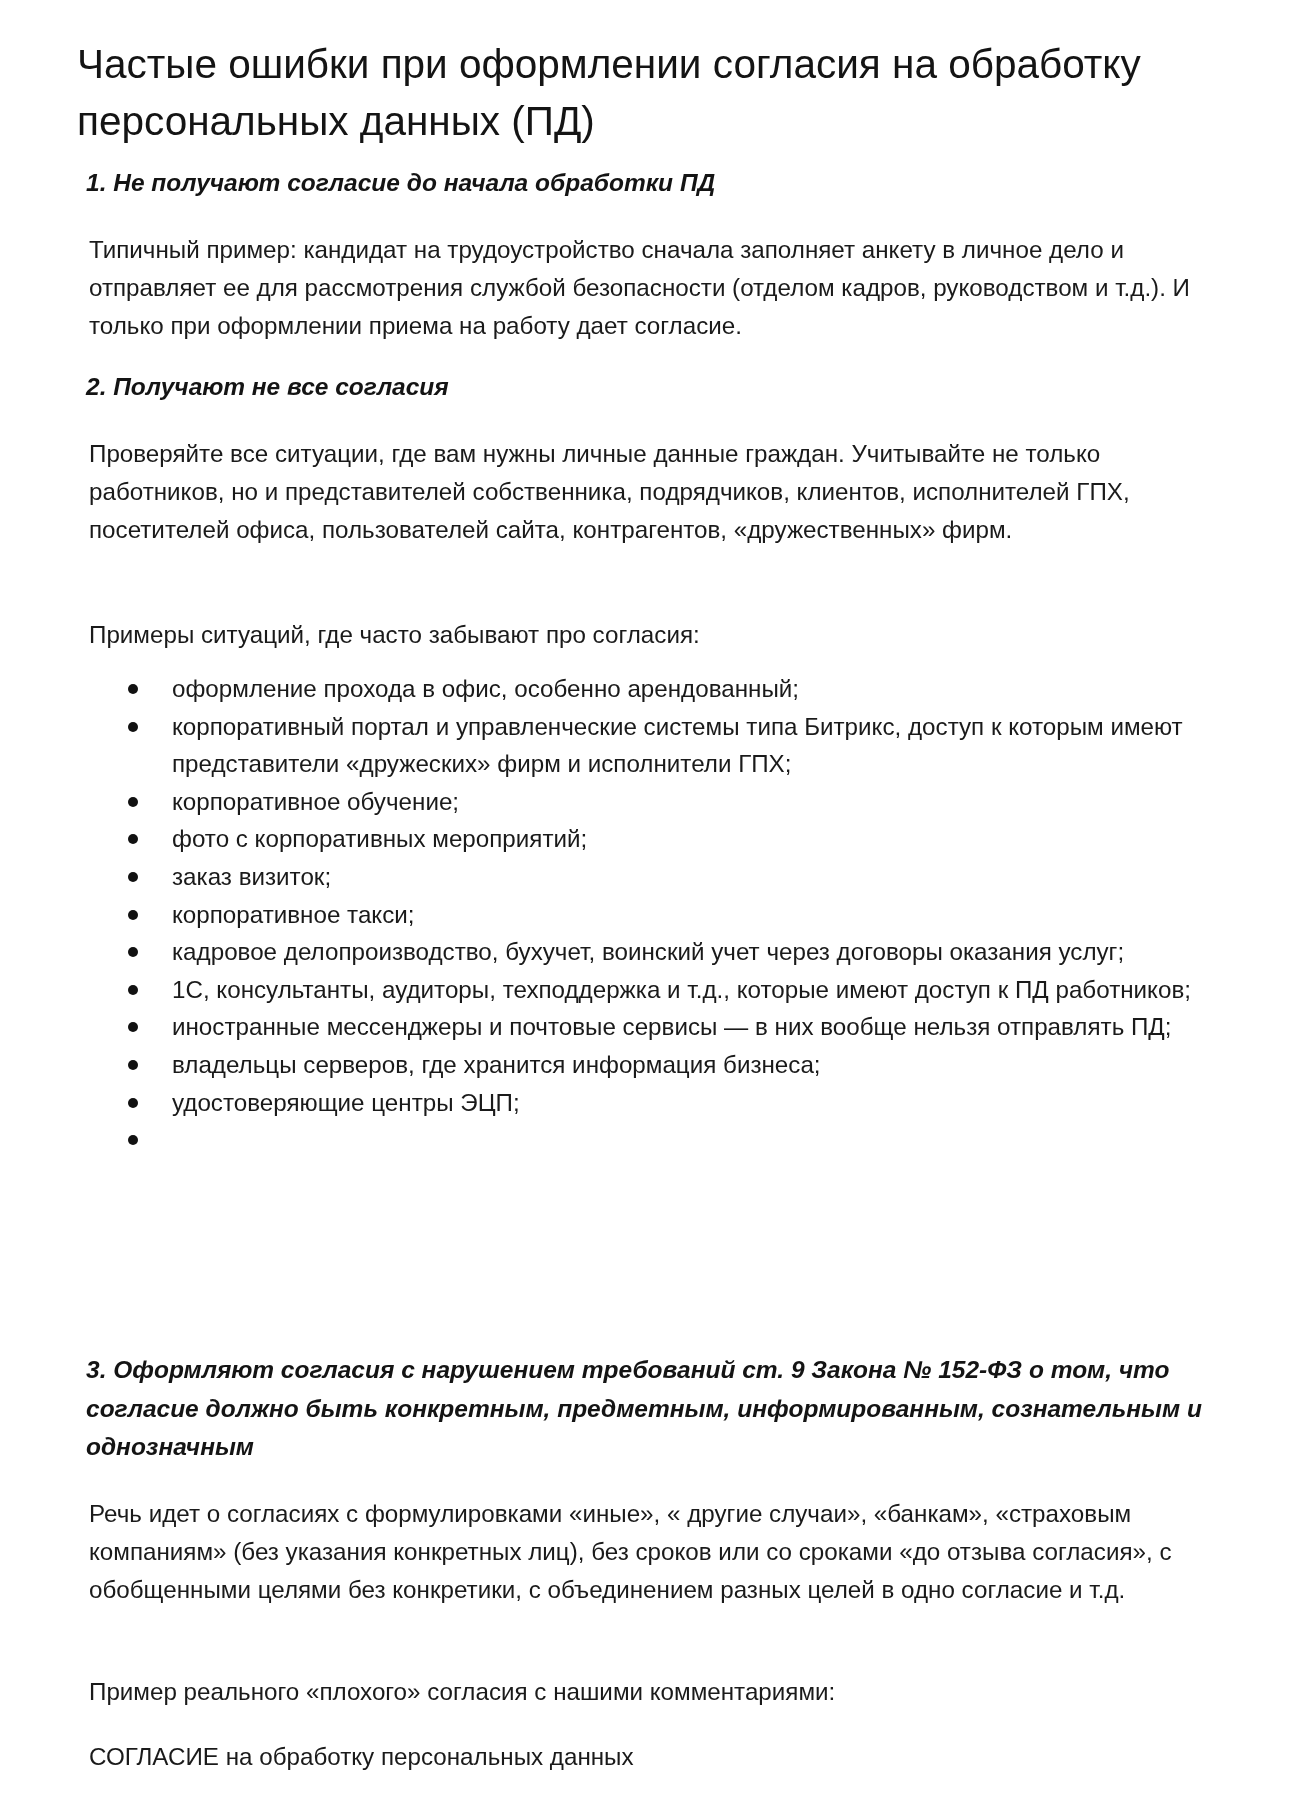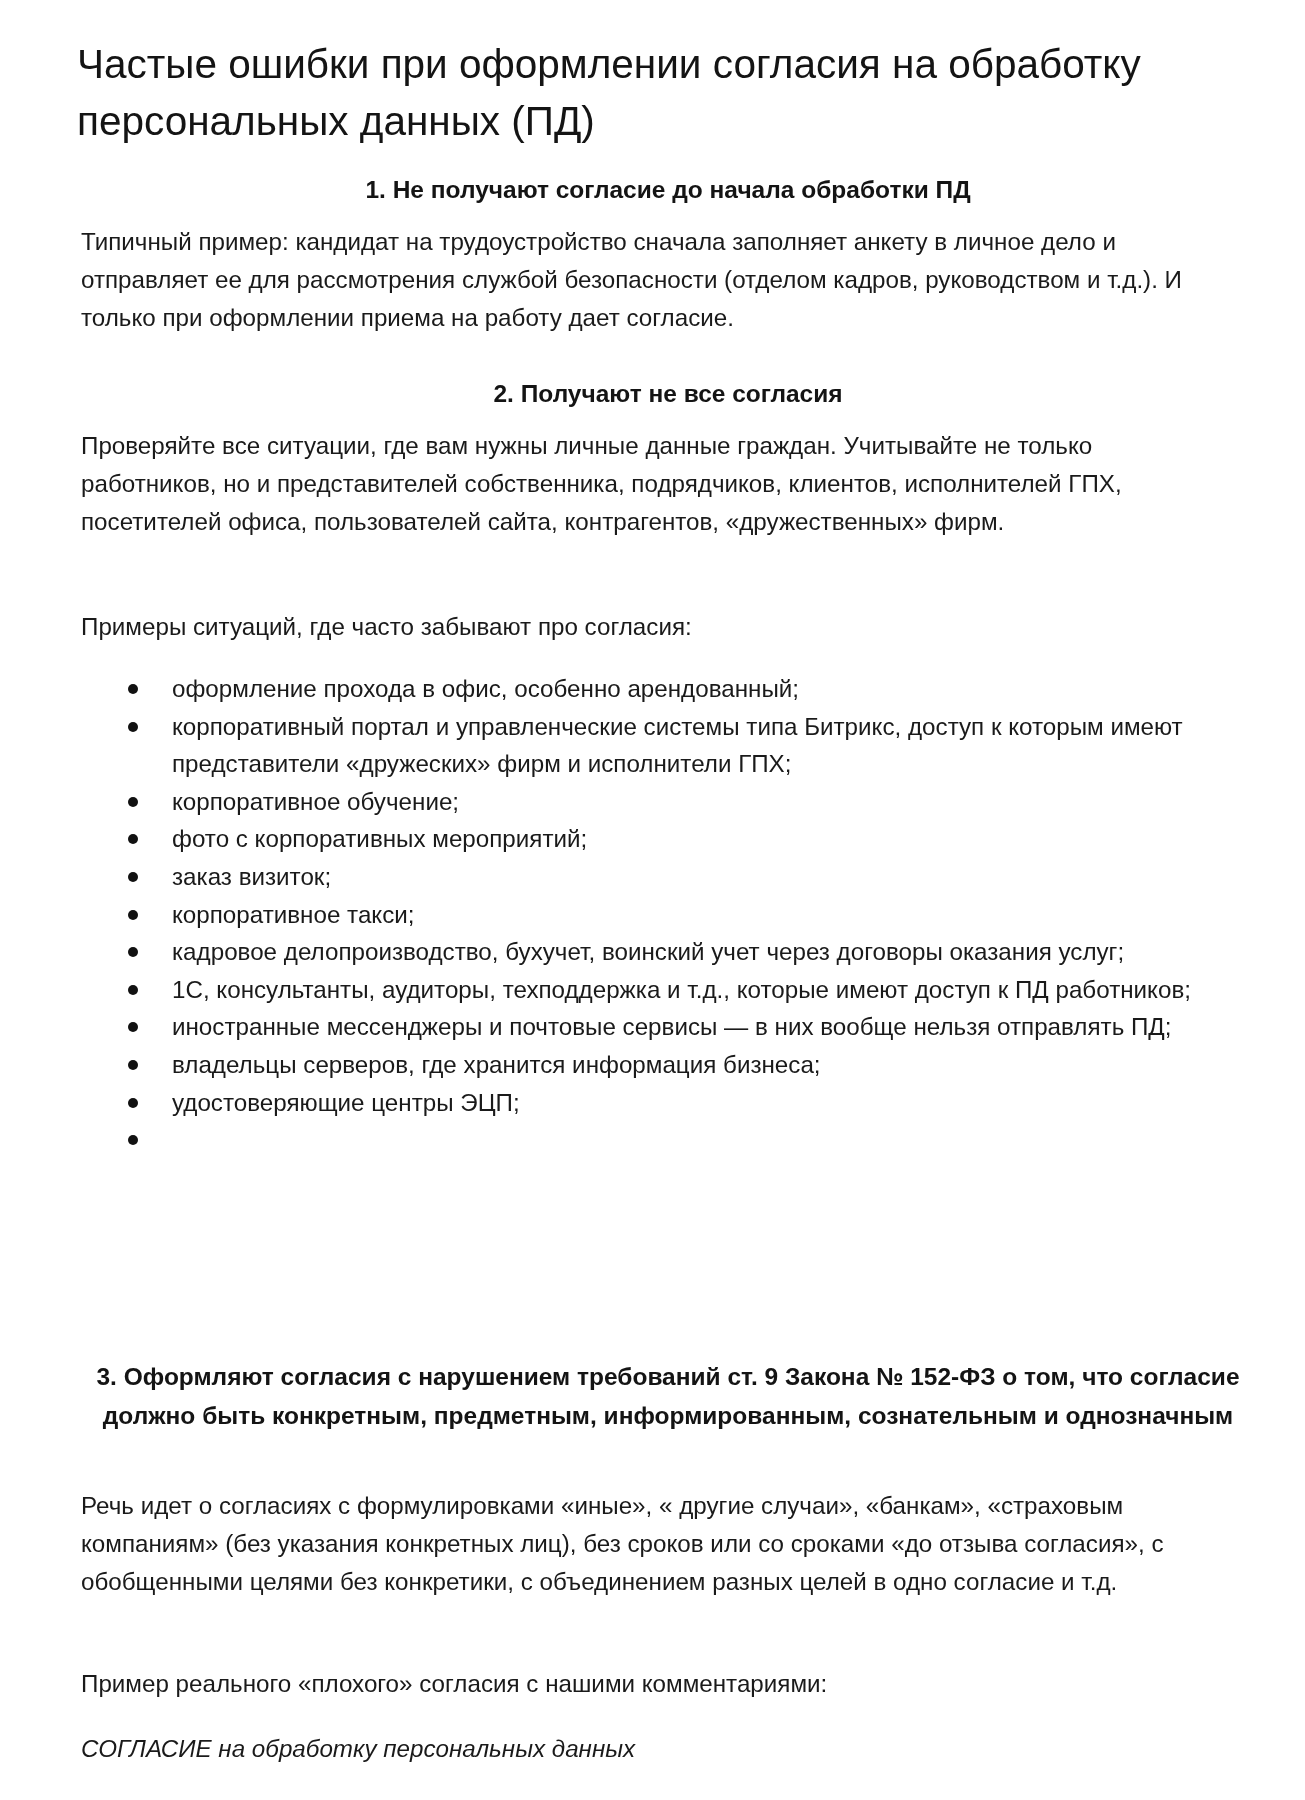--- a/index.html
+++ b/index.html
@@ -6,28 +6,28 @@
   body {
     width:1305px; height:1800px; overflow:hidden; position:relative;
     font-family:"Liberation Sans", sans-serif; color:#111111;
   }
   .page { position:absolute; left:77px; top:0; width:1160px; }
   .title {
     font-size:40.5px; line-height:57px; font-weight:normal; margin:0;
     position:absolute; top:36px; left:0; width:1160px; color:#141414;
   }
   .h {
-    font-size:24.5px; line-height:38.5px; font-weight:bold; 
-    margin:16px; position:absolute; left:0; width:1150px; color:#141414;text-align:center;
+    font-size:24.5px; line-height:38.5px; font-weight:bold; font-style:italic;
+    margin:9px; position:absolute; left:0; width:1150px; color:#141414;
   }
   .p {
-    font-size:24.2px; line-height:38px; margin:4px; position:absolute; left:0;
+    font-size:24.2px; line-height:38px; margin:12px; position:absolute; left:0;
     width:1150px; color:#1a1a1a;
   }
-  .p.it { font-style:italic; }
+  .p.it { }
   ul.list {
     list-style:none; margin:2px; padding:0; position:absolute; left:0; width:1150px;
     font-size:24.2px; line-height:37.6px; color:#1a1a1a;
   }
   ul.list li { position:relative; padding-left:93px; }
   ul.list li .bullet {
     position:absolute; left:49px; top:14px; width:10px; height:10px;
     border-radius:50%; background:#111111;
   }
 </style>

